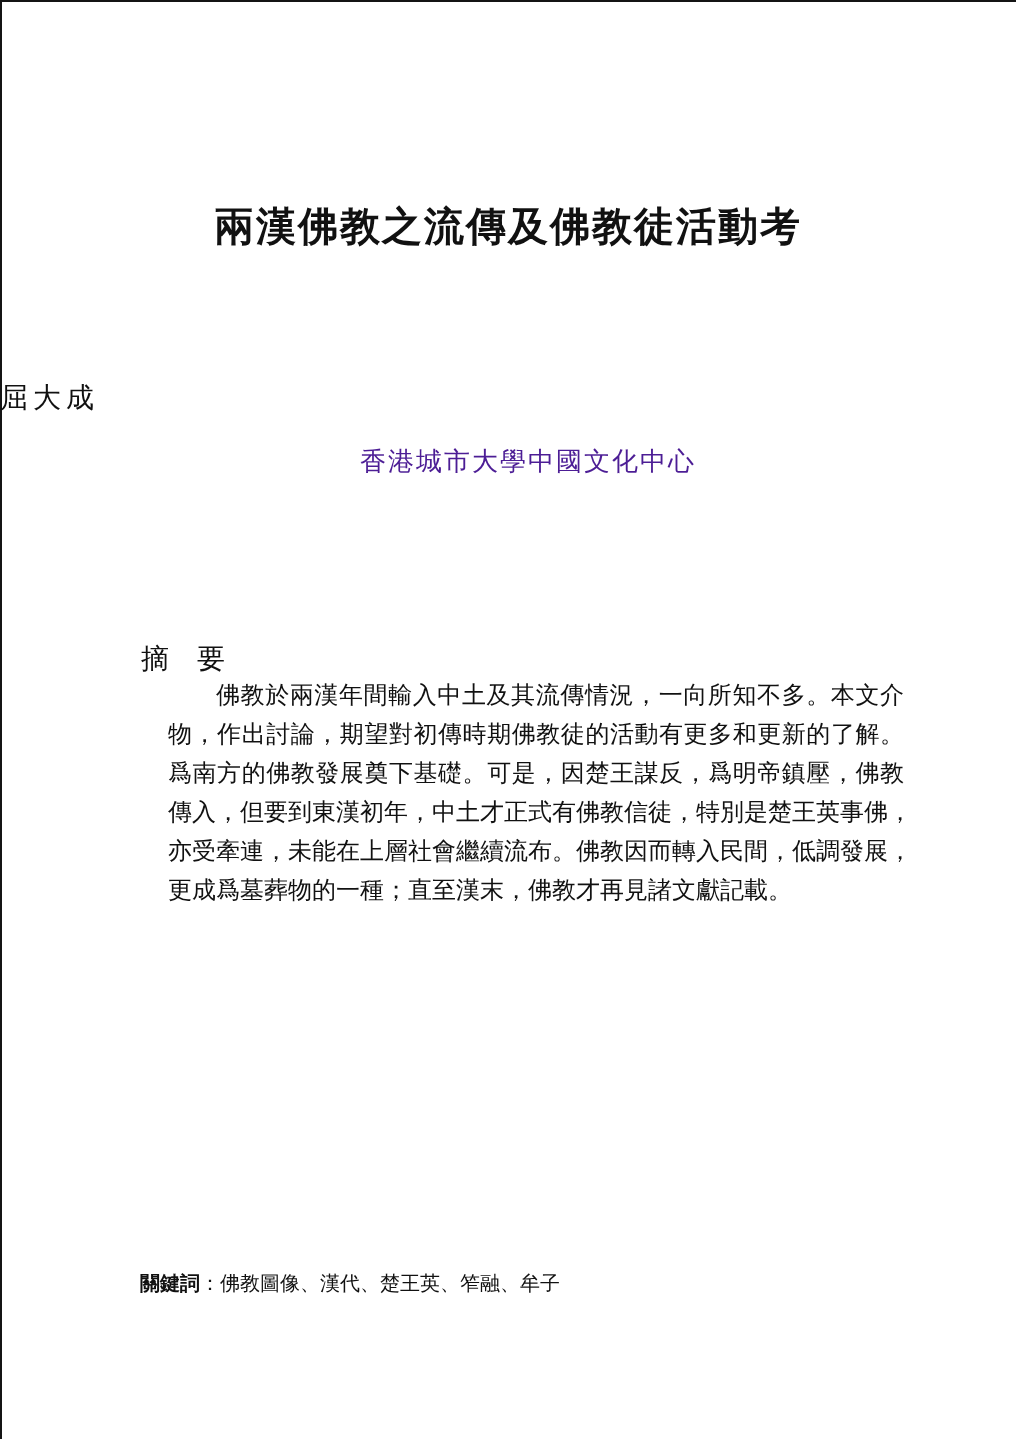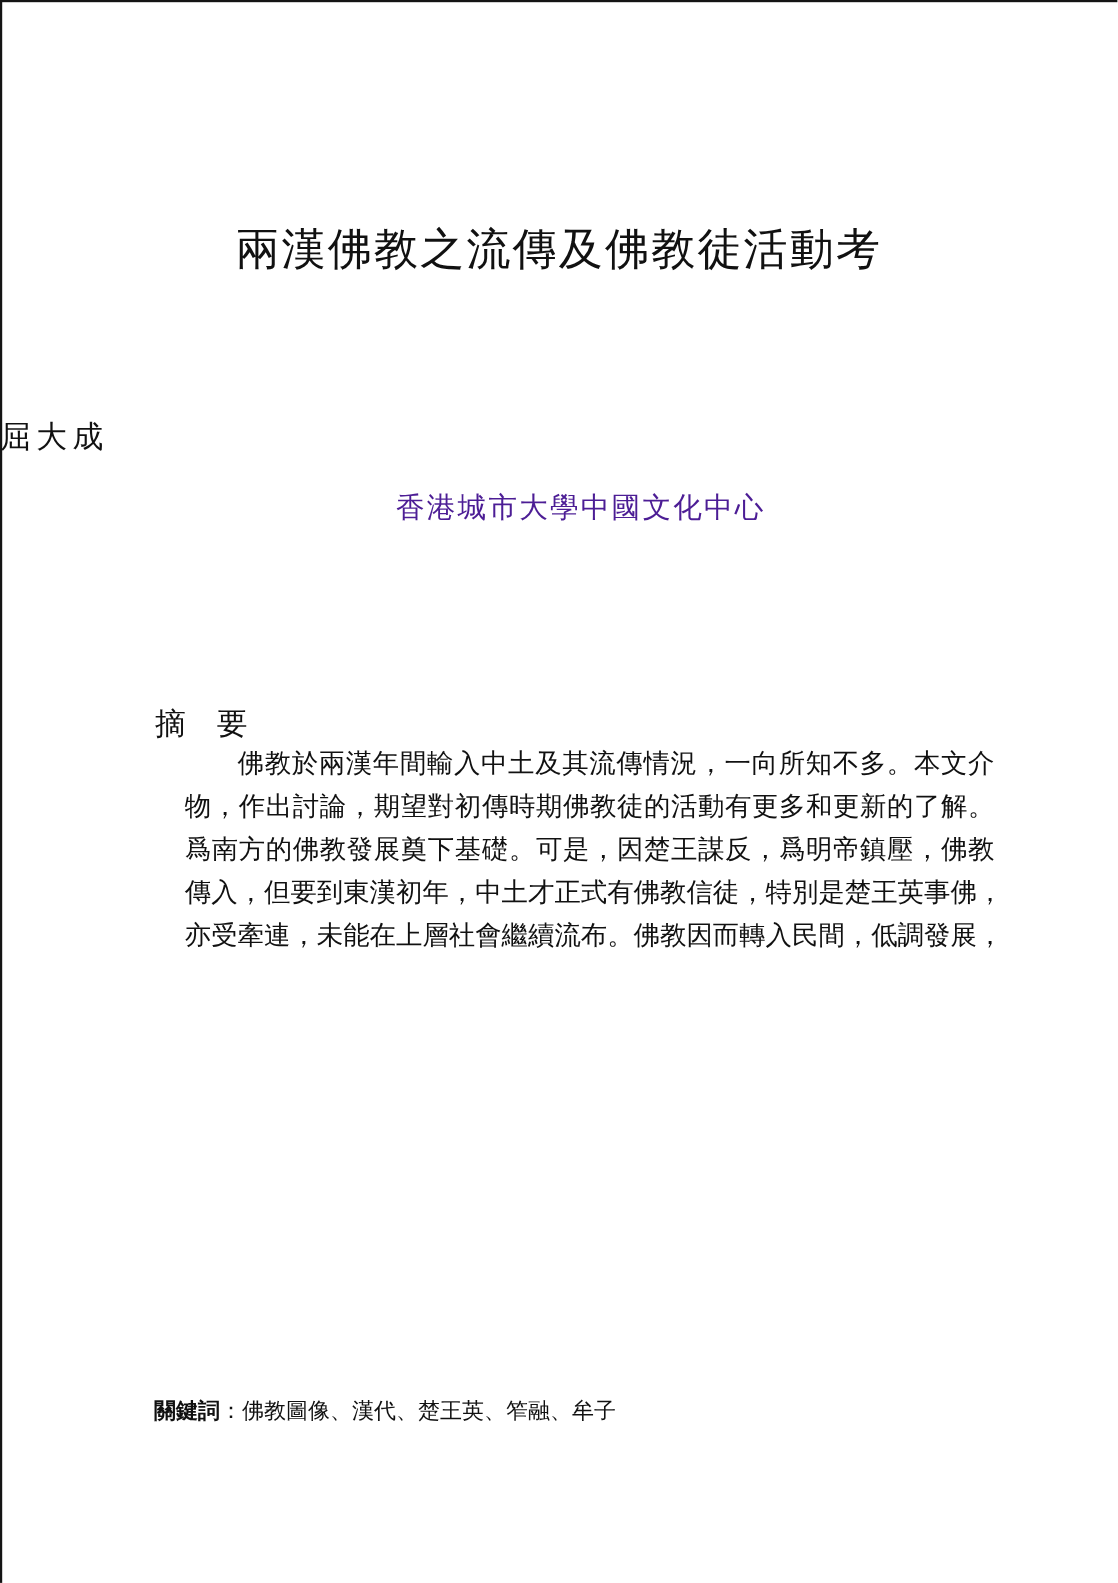--- a/index.html
+++ b/index.html
@@ -35,21 +35,21 @@
   }
   .paper-title {
     position: absolute;
     top: 200px;
     left: 0;
     width: 100%;
     text-align: center;
     font-size: 40px;
     line-height: 54px;
     letter-spacing: 2px;
-    font-weight: 400;
+    font-weight: 700;
     color: #111;
     white-space: nowrap;
   }
   .author-name {
     position: absolute;
     top: 378px;
     left: 0;
     width: 100%;
     text-align: left;
     font-size: 28px;
@@ -127,18 +127,19 @@
   <div class="author-affiliation">香港城市大學中國文化中心</div>
 
   <div class="abstract-heading">摘　要</div>
 
   <div class="abstract-body">
     <div class="abs-line first">佛教於兩漢年間輸入中土及其流傳情況，一向所知不多。本文介</div>
     <div class="abs-line">物，作出討論，期望對初傳時期佛教徒的活動有更多和更新的了解。</div>
     <div class="abs-line">爲南方的佛教發展奠下基礎。可是，因楚王謀反，爲明帝鎮壓，佛教</div>
     <div class="abs-line">傳入，但要到東漢初年，中土才正式有佛教信徒，特別是楚王英事佛，</div>
     <div class="abs-line">亦受牽連，未能在上層社會繼續流布。佛教因而轉入民間，低調發展，</div>
+    <div class="abs-line last">更成爲墓葬物的一種；直至漢末，佛教才再見諸文獻記載。</div>
   </div>
 
   <div class="keywords-line">
     <span class="keywords-label">關鍵詞</span><span>：</span><span>佛教圖像、漢代、楚王英、笮融、牟子</span>
   </div>
 </div>
 
 </body></html>

